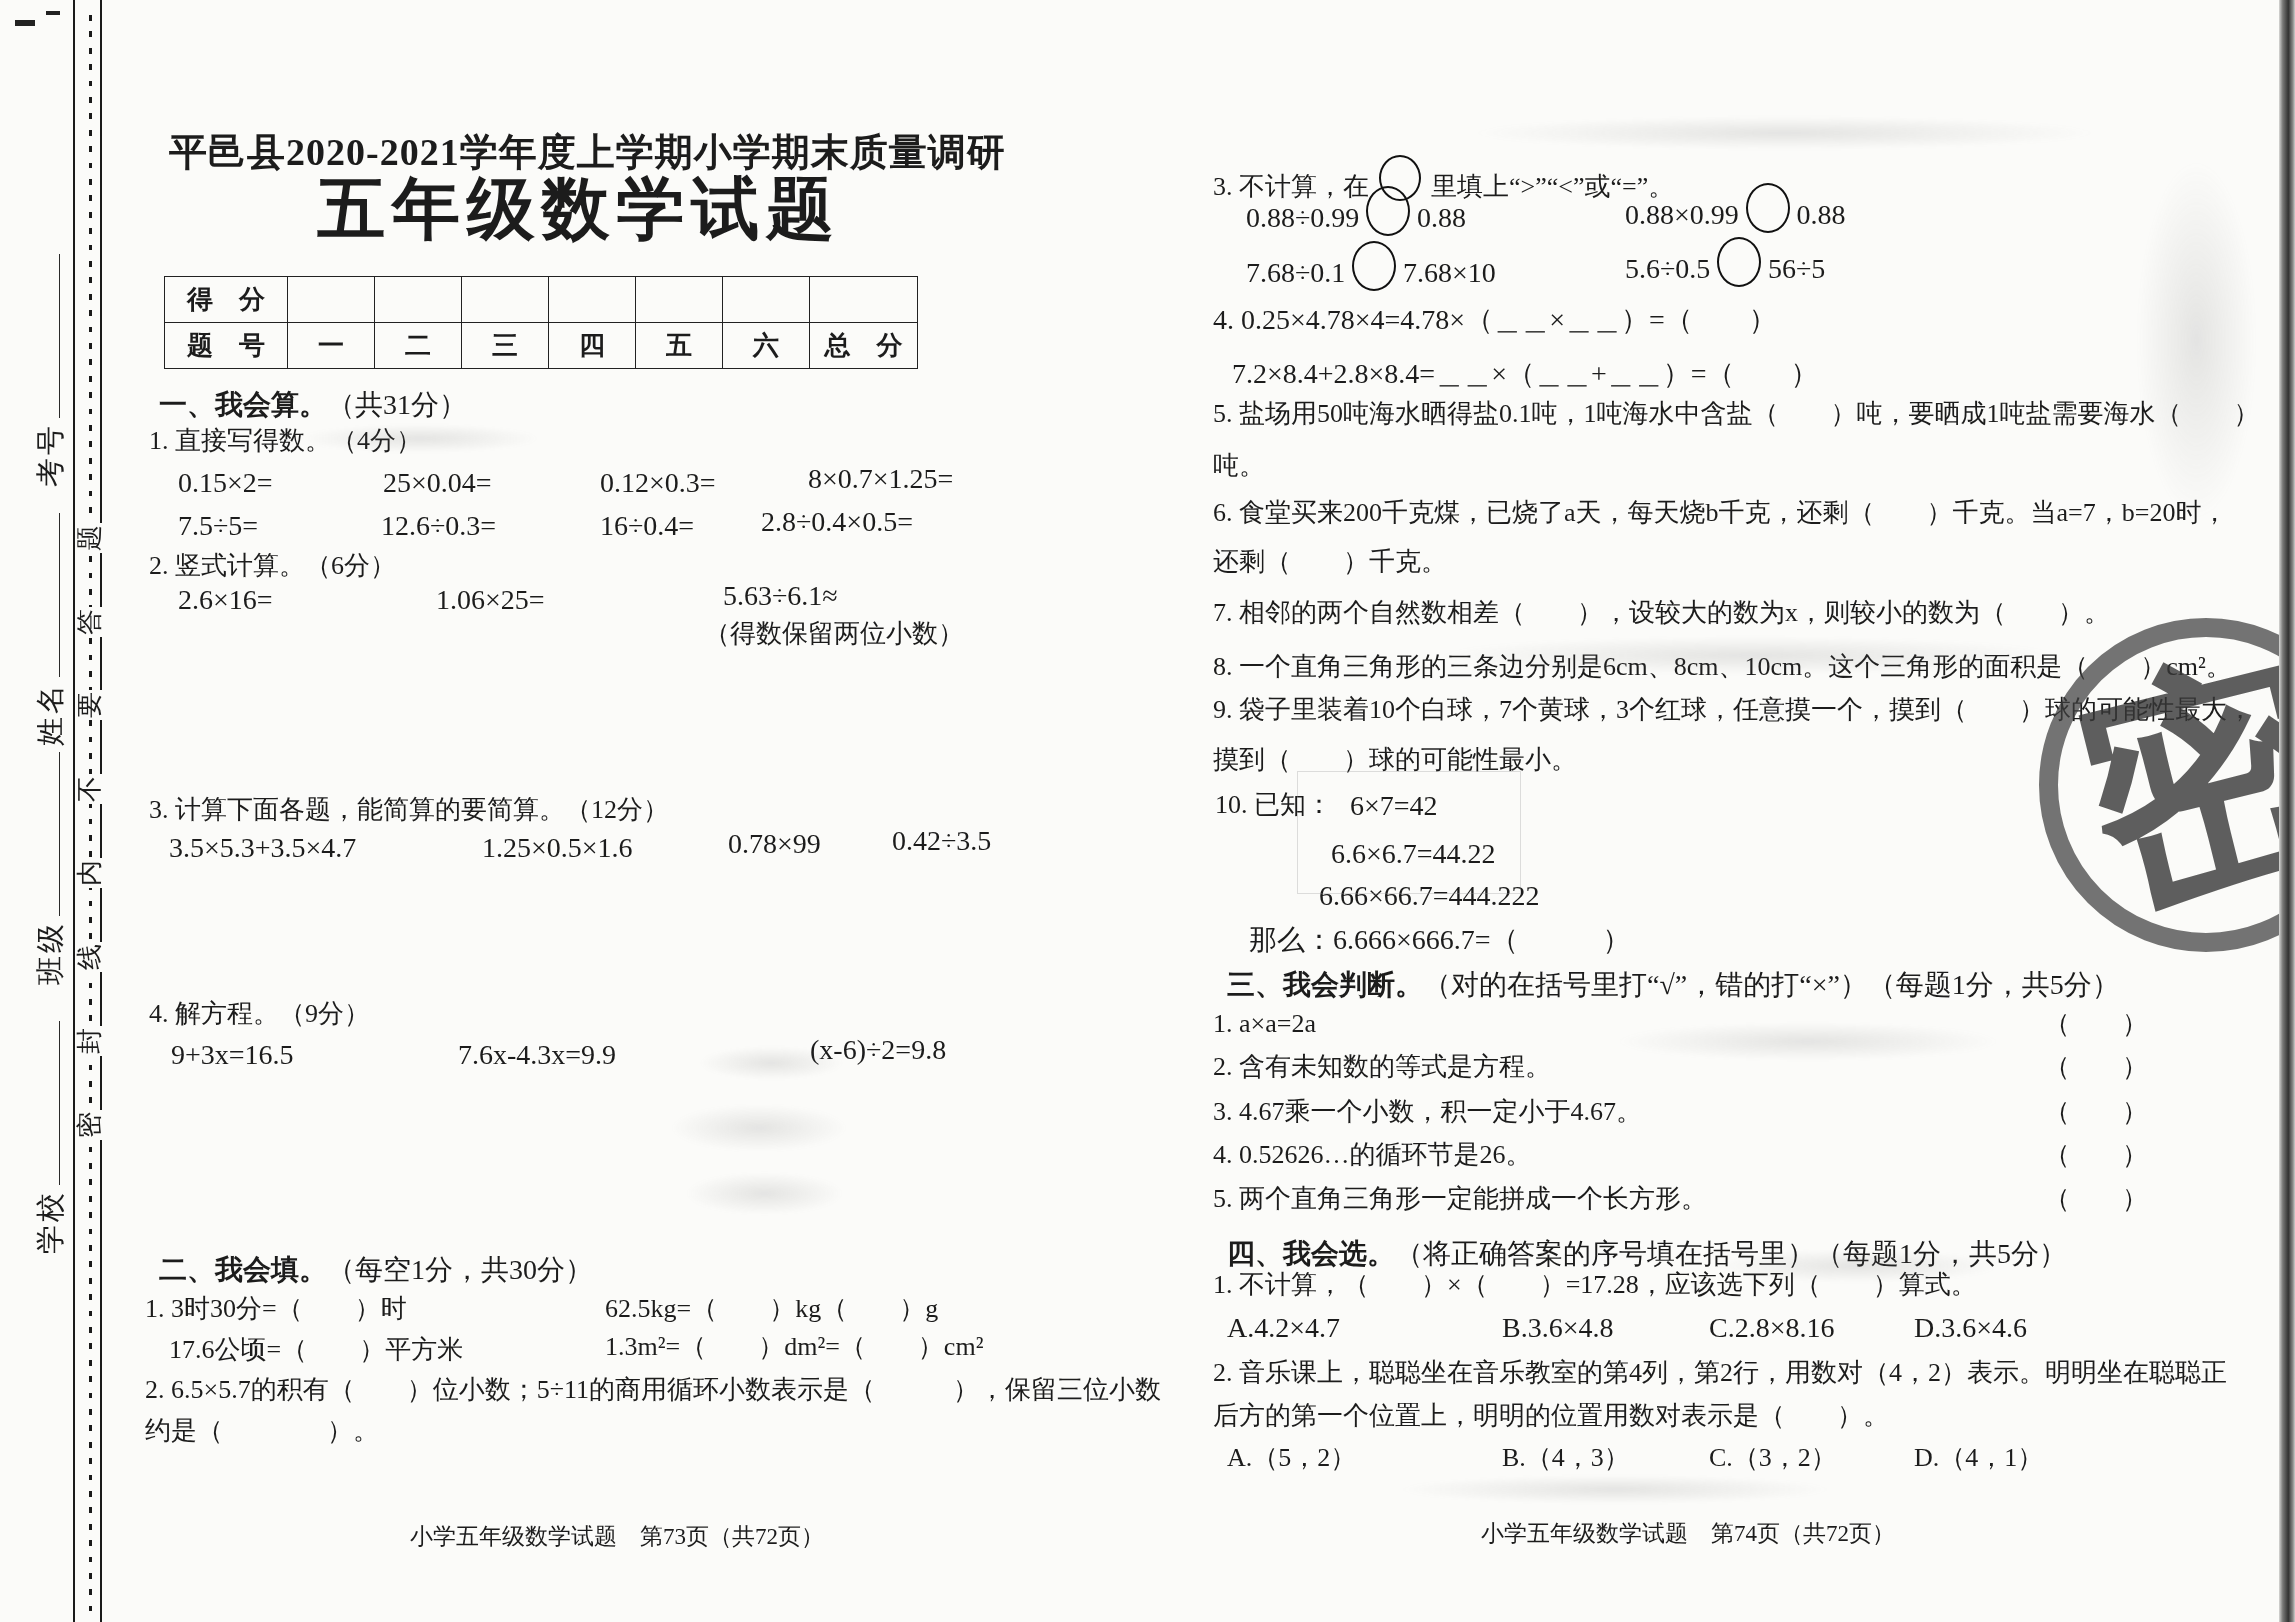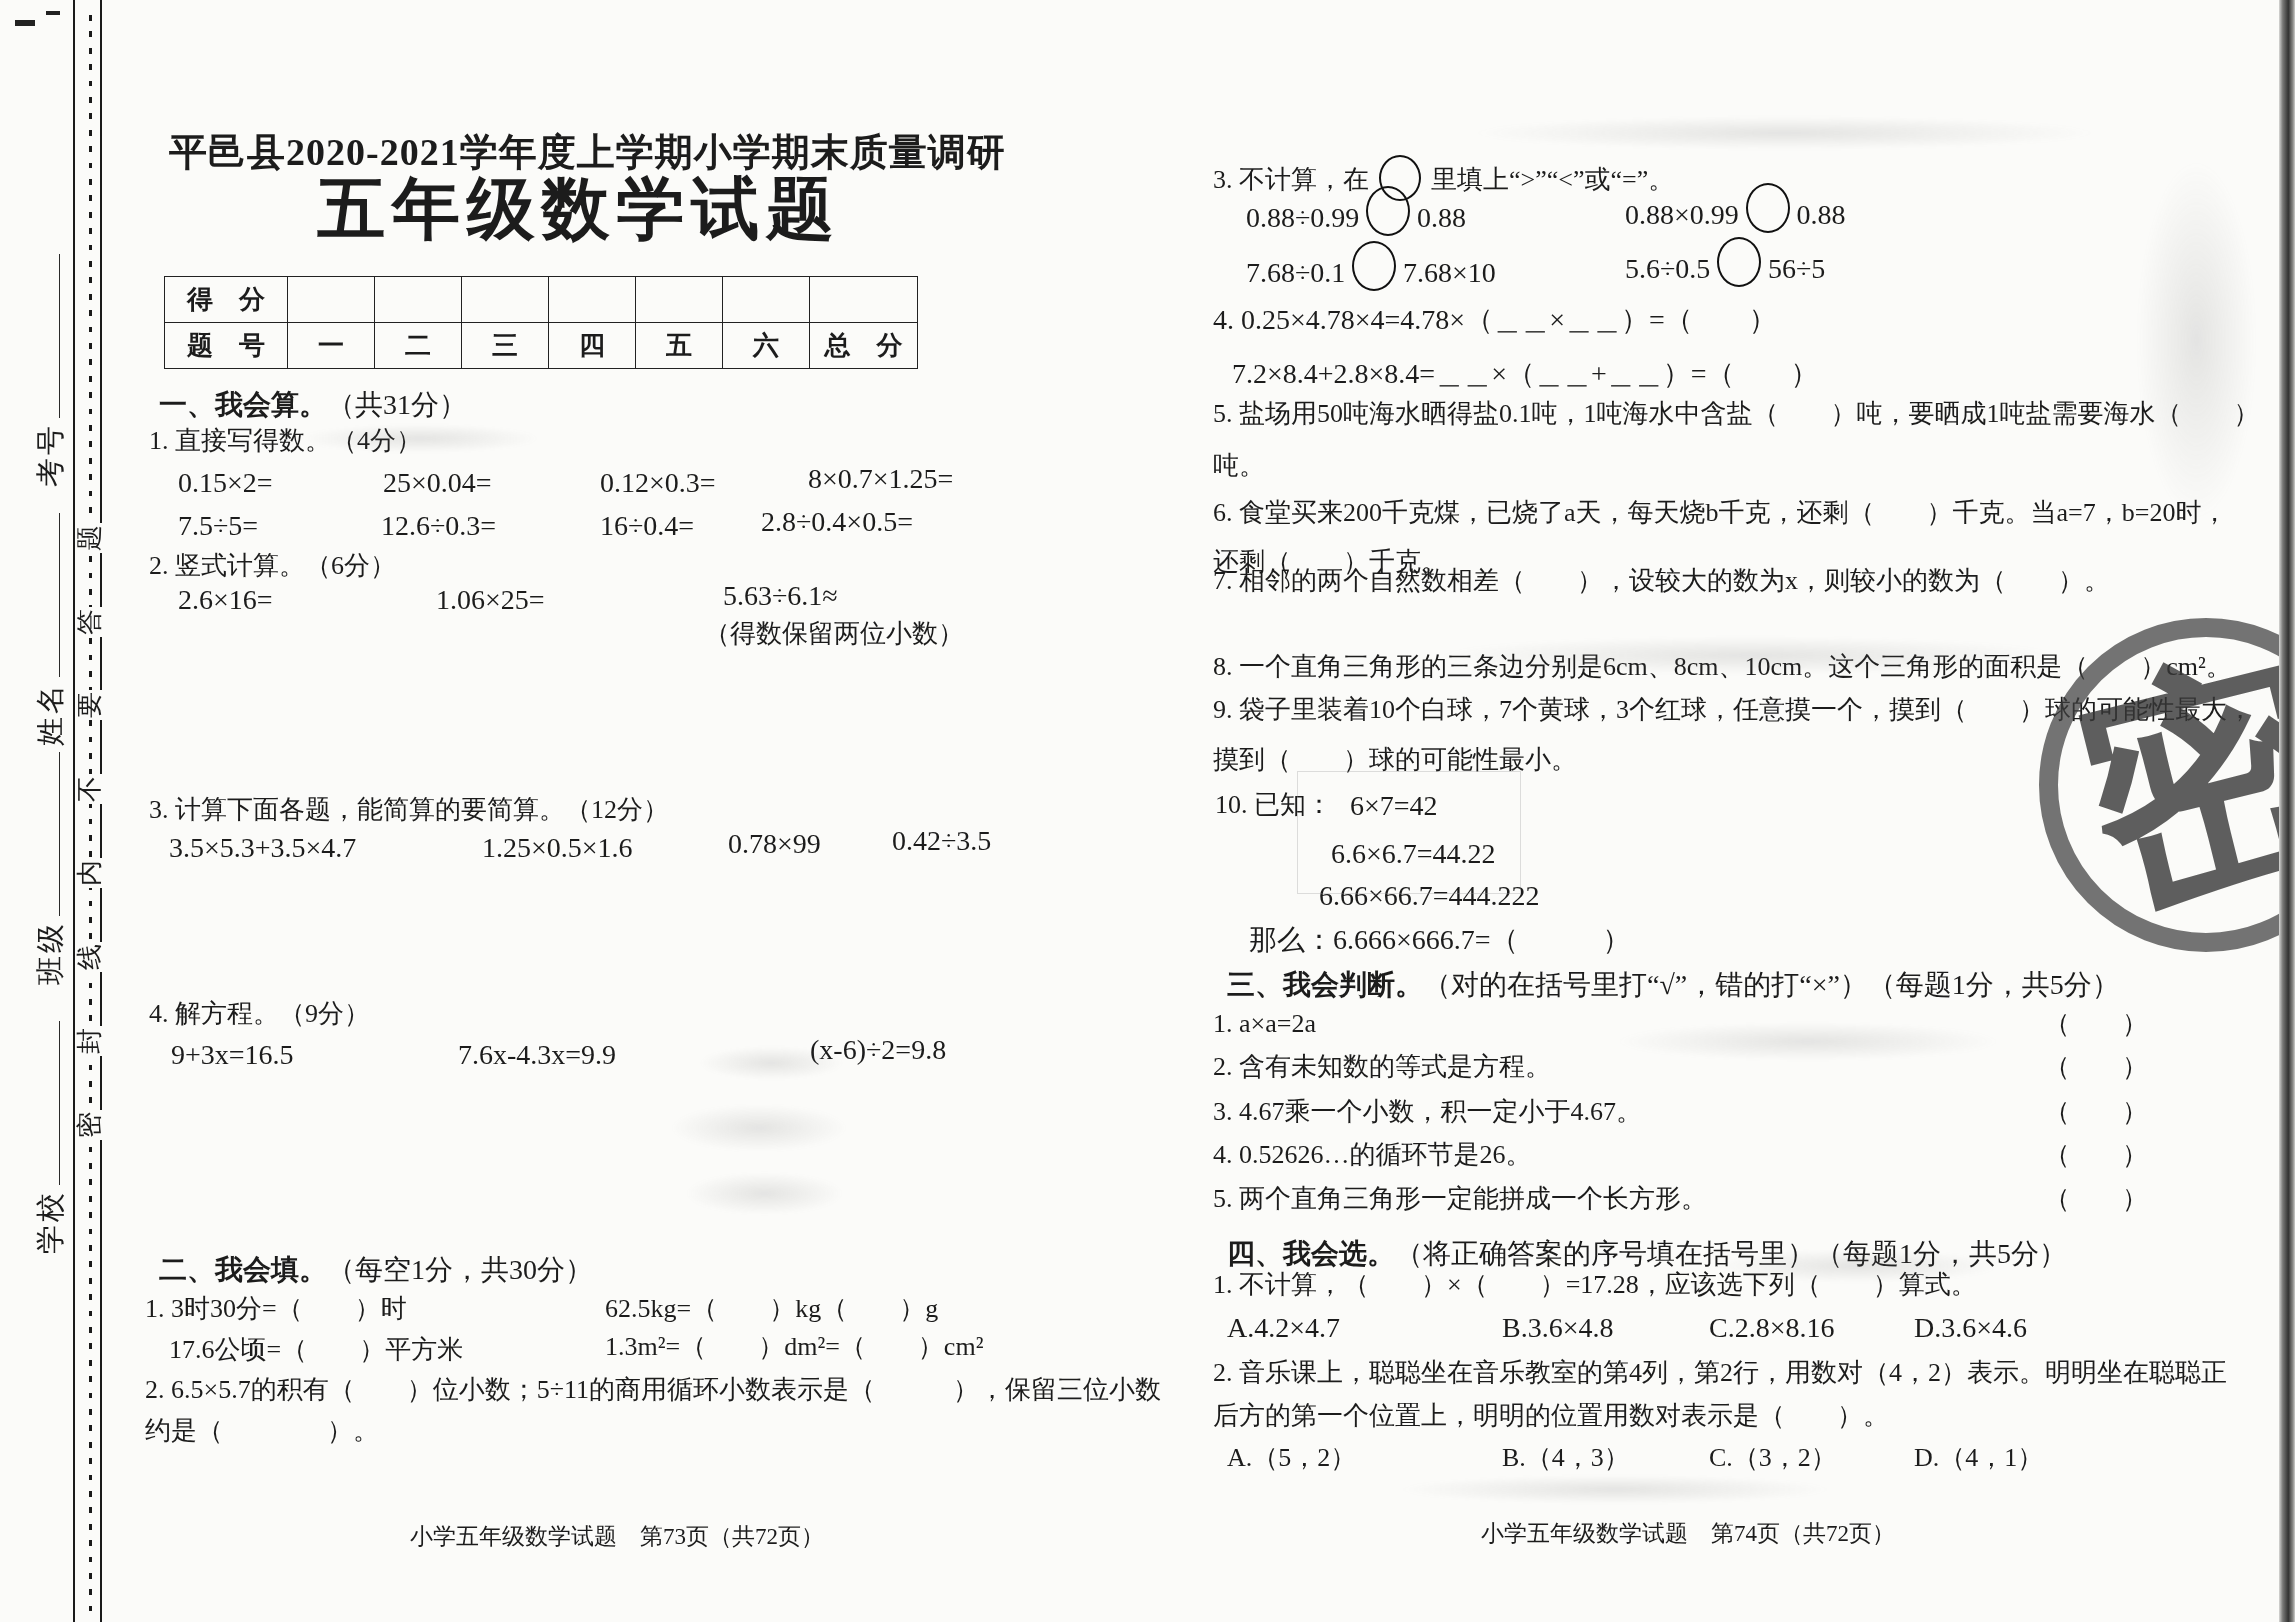--- a/index.html
+++ b/index.html
@@ -24,21 +24,21 @@
   .schar{position:absolute;left:75px;width:30px;height:30px;text-align:center;font-size:26px;
      background:#fbfbf9;transform:rotate(-90deg);line-height:30px;}
   .vlabel{position:absolute;transform-origin:0 0;transform:rotate(-90deg);font-size:29px;
      letter-spacing:2.9px;white-space:nowrap;}
   .vlabel .ul{display:inline-block;width:164px;height:4.8px;border-bottom:1.9px solid #2a2a2a;margin-left:4.8px;}
   
   .pair{position:absolute;display:flex;align-items:center;gap:6.8px;font-size:28px;white-space:nowrap;}
   .circ{display:inline-block;width:40px;height:46px;border:2.4px solid #111;border-radius:50%;
         margin-top:-14.5px;flex:0 0 auto;}
   .circ.sm{width:38px;height:42px;margin-top:-9.6px;}
-  .inlflex{display:flex;align-items:flex-start;gap:10px;}
+  .inlflex{display:flex;align-items:flex-end;gap:10px;}
   
   .stamp{position:absolute;left:2039px;top:618px;width:334px;height:334px;border-radius:50%;
      border:19px solid rgba(62,62,62,0.72);box-sizing:border-box;display:flex;align-items:center;
      justify-content:center;filter:blur(0.7px);z-index:40;}
   .stamp span{font-size:241px;font-weight:bold;color:rgba(55,55,55,0.8);transform:rotate(-14deg);
      font-family:"Liberation Sans","DejaVu Sans",sans-serif;}
   .edgeband{position:absolute;left:2279px;top:0;width:17px;height:1623px;z-index:60;
      background:linear-gradient(to right,#d8d8d6 0%,#797977 22%,#333332 55%,#8d8d8b 82%,#efefed 100%);}
   .smudge{position:absolute;background:radial-gradient(ellipse,rgba(110,110,110,0.16),transparent 70%);
      filter:blur(1.4px);}
@@ -178,21 +178,21 @@
     <span>56÷5</span>
   </div>
 
   <div class="t eq" style="left:1213px;top:304px">4. 0.25×4.78×4=4.78×（＿＿×＿＿）=（　　）</div>
   <div class="t eq" style="left:1232px;top:358px">7.2×8.4+2.8×8.4=＿＿×（＿＿+＿＿）=（　　）</div>
 
   <div class="t" style="left:1213px;top:399px">5. 盐场用50吨海水晒得盐0.1吨，1吨海水中含盐（　　）吨，要晒成1吨盐需要海水（　　）</div>
   <div class="t" style="left:1213px;top:451px">吨。</div>
   <div class="t" style="left:1213px;top:498px">6. 食堂买来200千克煤，已烧了a天，每天烧b千克，还剩（　　）千克。当a=7，b=20时，</div>
   <div class="t" style="left:1213px;top:547px">还剩（　　）千克。</div>
-  <div class="t" style="left:1213px;top:566px">7. 相邻的两个自然数相差（　　），设较大的数为x，则较小的数为（　　）。</div>
+  <div class="t" style="left:1213px;top:598px">7. 相邻的两个自然数相差（　　），设较大的数为x，则较小的数为（　　）。</div>
   <div class="t" style="left:1213px;top:652px">8. 一个直角三角形的三条边分别是6cm、8cm、10cm。这个三角形的面积是（　　）cm²。</div>
   <div class="t" style="left:1213px;top:695px">9. 袋子里装着10个白球，7个黄球，3个红球，任意摸一个，摸到（　　）球的可能性最大，</div>
   <div class="t" style="left:1213px;top:745px">摸到（　　）球的可能性最小。</div>
 
   <div class="t" style="left:1215px;top:790px">10. 已知：</div>
   <div class="t eq" style="left:1350px;top:790px">6×7=42</div>
   <div class="t eq" style="left:1331px;top:838px">6.6×6.7=44.22</div>
   <div class="t eq" style="left:1319px;top:880px">6.66×66.7=444.222</div>
   <div class="t eq" style="left:1249px;top:924px">那么：6.666×666.7=（　　　）</div>
 

